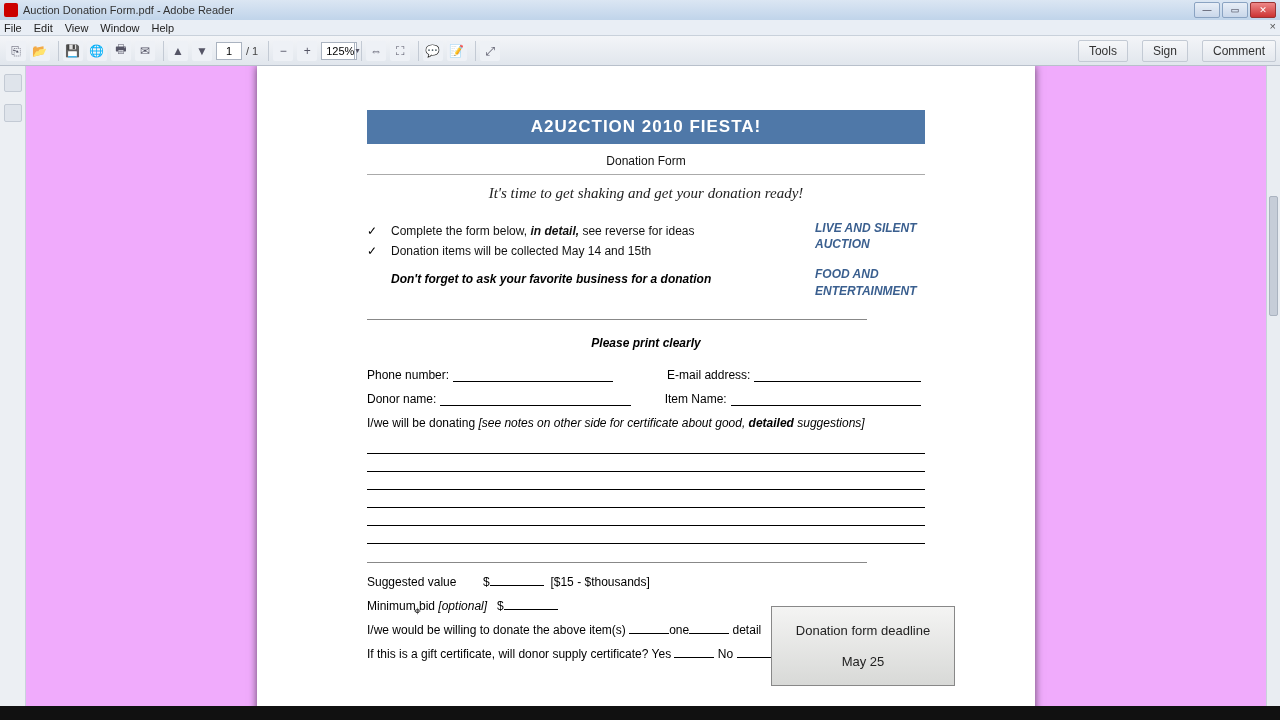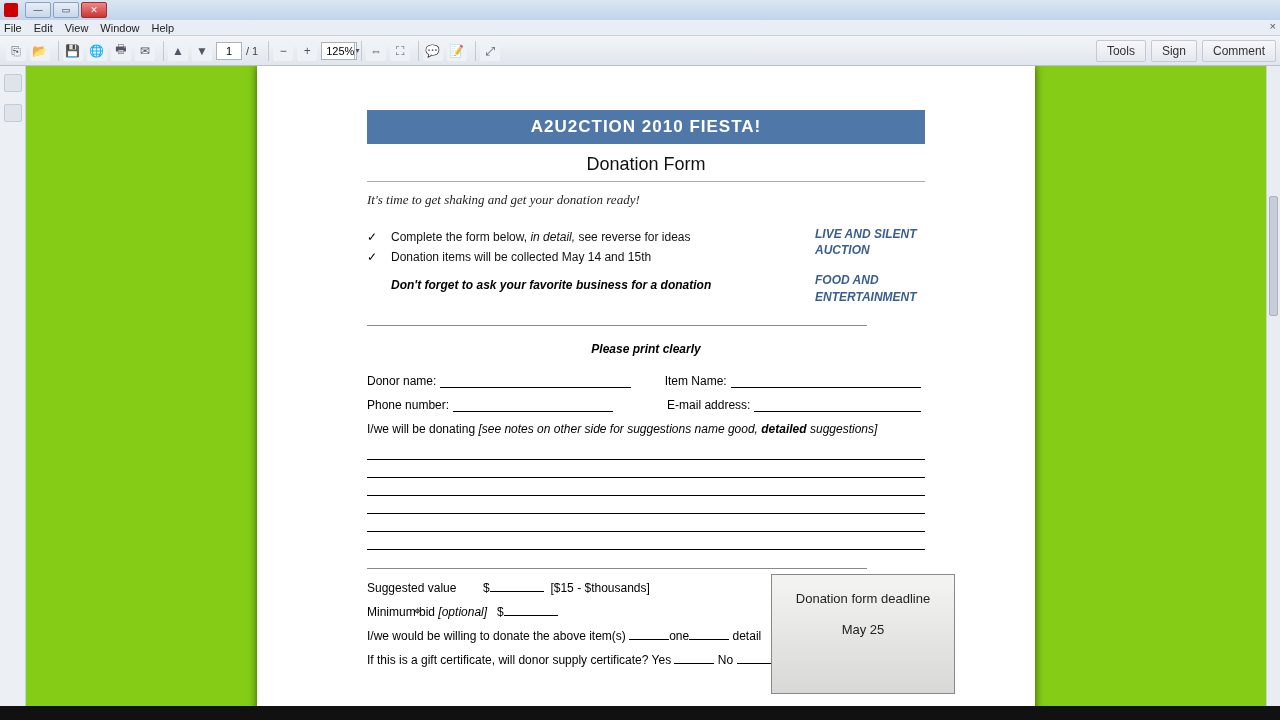--- a/index.html
+++ b/index.html
@@ -18,73 +18,74 @@
 .menubar .x { position: absolute; right: 4px; top: 0; font-size: 11px; color: #555; }
 
 
 .toolbar { height: 30px; background: linear-gradient(#f3f5f8,#e1e6ed); border-bottom: 1px solid #b8c0cb; display: flex; align-items: center; padding: 0 6px; position: relative; }
 .tbtn { width: 20px; height: 20px; margin-right: 4px; background: #eef1f6; border: 1px solid transparent; border-radius: 2px; display: flex; align-items: center; justify-content: center; color: #556; font-size: 12px; }
 .tsep { width: 1px; height: 20px; background: #c3cad4; margin: 0 4px; }
 .pagebox { width: 26px; height: 18px; border: 1px solid #aab3c0; background: #fff; text-align: center; font-size: 11px; line-height: 16px; }
 .pagecount { font-size: 11px; color: #444; margin: 0 6px 0 4px; }
 .zoombox { width: 36px; height: 18px; border: 1px solid #aab3c0; background: #fff; font-size: 11px; line-height: 16px; padding-left: 4px; display: flex; align-items: center; justify-content: space-between; }
 .zoombox .dd { width: 12px; text-align: center; border-left: 1px solid #aab3c0; color: #556; font-size: 8px; }
-.rightbtns { position: absolute; right: 4px; display: flex; gap: 5px; }
+.rightbtns { position: absolute; right: 4px; display: flex; gap: 14px; }
 .rtbtn { height: 22px; padding: 0 10px; background: linear-gradient(#f6f7f9,#e4e8ee); border: 1px solid #c3cad4; border-radius: 2px; font-size: 12px; color: #333; display: flex; align-items: center; }
 
 
 .workarea { position: absolute; top: 66px; bottom: 14px; left: 0; right: 0; display: flex; }
 .leftrail { width: 26px; background: #eceff3; border-right: 1px solid #c9d1db; display: flex; flex-direction: column; align-items: center; padding-top: 8px; gap: 12px; }
 .railbtn { width: 18px; height: 18px; background: #dfe4eb; border: 1px solid #c3cad4; border-radius: 2px; }
 
-.docviewer { flex: 1; background: #84cc16; position: relative; display: flex; justify-content: center; overflow: hidden; }
+.docviewer { flex: 1; background: #f0abfc; position: relative; display: flex; justify-content: center; overflow: hidden; }
 .page { width: 778px; background: #fff; box-shadow: 0 0 8px rgba(0,0,0,.6); position: absolute; top: 0; padding: 44px 110px 0 110px; height: 1100px; }
 .scrolltrack { width: 14px; background: #e9edf2; border-left: 1px solid #c9d1db; position: relative; }
 .scrollthumb { position: absolute; left: 2px; right: 2px; top: 130px; height: 120px; background: #c6cdd8; border: 1px solid #aab3c0; border-radius: 2px; }
 
 
 .videostrip { position: absolute; bottom: 0; left: 0; right: 0; height: 14px; background: #111; }
 
 
 .banner { background: #4f78a8; color: #fff; text-align: center; padding: 7px 0; font-size: 17px; font-weight: bold; letter-spacing: 1px; font-family: Arial, sans-serif; }
-.subtitle { text-align: center; font-size: 18px; padding: 10px 0 6px; font-family: Arial, sans-serif; color: #111; }
+.subtitle { text-align: center; font-size: 12px; padding: 10px 0 6px; font-family: Arial, sans-serif; color: #111; }
 .hr1 { border: none; border-top: 1px solid #aaa; margin: 0 0 10px 0; }
-.tagline { font-style: italic; font-family: Georgia, "Times New Roman", serif; font-size: 13px; color: #222; margin: 8px 0 16px; }
+.tagline { text-align: center; font-style: italic; font-family: Georgia, "Times New Roman", serif; font-size: 15px; color: #222; margin: 8px 0 16px; }
 .columns { display: flex; gap: 20px; }
 .leftcol { flex: 1; }
 .rightcol { width: 110px; padding-top: 2px; }
 .rightcol div { color: #3a5f8f; font-style: italic; font-weight: bold; font-size: 12px; line-height: 1.35; margin-bottom: 14px; }
 .check { display: flex; margin: 6px 0; font-size: 12px; color: #111; }
 .check .mark { width: 24px; color: #000; }
-.strong1 { font-style: italic; font-weight: normal; }
+.strong1 { font-style: italic; font-weight: bold; }
 .remind { font-style: italic; font-weight: bold; font-size: 12px; margin: 14px 0 8px 24px; }
 .hr2 { border: none; border-top: 1px solid #888; margin: 6px 0 16px; }
 .printnote { text-align: center; font-style: italic; font-weight: bold; font-size: 12px; margin-bottom: 18px; }
 .fieldrow { display: flex; font-size: 12px; margin: 10px 0; }
 .fieldlabel { white-space: nowrap; }
 .uline { flex: 1; border-bottom: 1px solid #000; margin: 0 4px; }
 .gap { width: 30px; }
 .donating { font-size: 12px; margin: 10px 0 6px; }
 .donating .note { font-style: italic; }
 .blankline { border-bottom: 1px solid #000; height: 18px; margin-top: 0; }
 .hr3 { border: none; border-top: 1px solid #888; margin: 18px 0 12px; }
 .valuerow { font-size: 12px; margin: 10px 0; }
 .valuerow .sp { display: inline-block; width: 54px; border-bottom: 1px solid #000; }
 .valuerow .sp2 { display: inline-block; width: 40px; border-bottom: 1px solid #000; } 
 
-.deadline { position: absolute; right: 80px; top: 508px; width: 184px; height: 120px; background: linear-gradient(#f4f4f3,#d8d9d7); border: 1px solid #888; text-align: center; font-family: "Comic Sans MS", cursive, sans-serif; font-size: 13px; padding-top: 16px; color: #222; }
+.deadline { position: absolute; right: 80px; top: 540px; width: 184px; height: 80px; background: linear-gradient(#f4f4f3,#d8d9d7); border: 1px solid #888; text-align: center; font-family: "Comic Sans MS", cursive, sans-serif; font-size: 13px; padding-top: 16px; color: #222; }
 .deadline .d2 { margin-top: 16px; }
 
 .cursor { position: absolute; left: 388px; top: 538px; font-size: 12px; color: #000; pointer-events: none; }
 </style>
 </head>
 <body>
 
 <div class="titlebar">
   <div class="icon"></div>
+  <div class="title">Auction Donation Form.pdf - Adobe Reader</div>
   <div class="winbtns">
     <div class="winbtn">—</div>
     <div class="winbtn">▭</div>
     <div class="winbtn close">✕</div>
   </div>
 </div>
 
 <div class="menubar">
   <span>File</span>
   <span>Edit</span>
@@ -161,37 +162,37 @@
           <div>LIVE AND SILENT AUCTION</div>
           <div>FOOD AND ENTERTAINMENT</div>
         </div>
       </div>
 
       <hr class="hr2" style="width:500px">
 
       <div class="printnote">Please print clearly</div>
 
       <div class="fieldrow">
+        <span class="fieldlabel">Phone number:</span>
+        <span class="uline" style="max-width:160px"></span>
+        <span style="width:50px"></span>
+        <span class="fieldlabel">E-mail address:</span>
+        <span class="uline"></span>
+      </div>
+
+      <div class="fieldrow">
         <span class="fieldlabel">Donor name:</span>
         <span class="uline"></span>
         <span class="gap"></span>
         <span class="fieldlabel">Item Name:</span>
         <span class="uline"></span>
       </div>
 
-      <div class="fieldrow">
-        <span class="fieldlabel">Phone number:</span>
-        <span class="uline" style="max-width:160px"></span>
-        <span style="width:50px"></span>
-        <span class="fieldlabel">E-mail address:</span>
-        <span class="uline"></span>
-      </div>
-
       <div class="donating">
-        <span>I/we will be donating </span><span class="note"><span>[see notes on other side for suggestions name good, </span><b>detailed</b><span> suggestions]</span></span>
+        <span>I/we will be donating </span><span class="note"><span>[see notes on other side for certificate about good, </span><b>detailed</b><span> suggestions]</span></span>
       </div>
 
       <div class="blankline"></div>
       <div class="blankline"></div>
       <div class="blankline"></div>
       <div class="blankline"></div>
       <div class="blankline"></div>
       <div class="blankline"></div>
 
       <hr class="hr3" style="width:500px">

